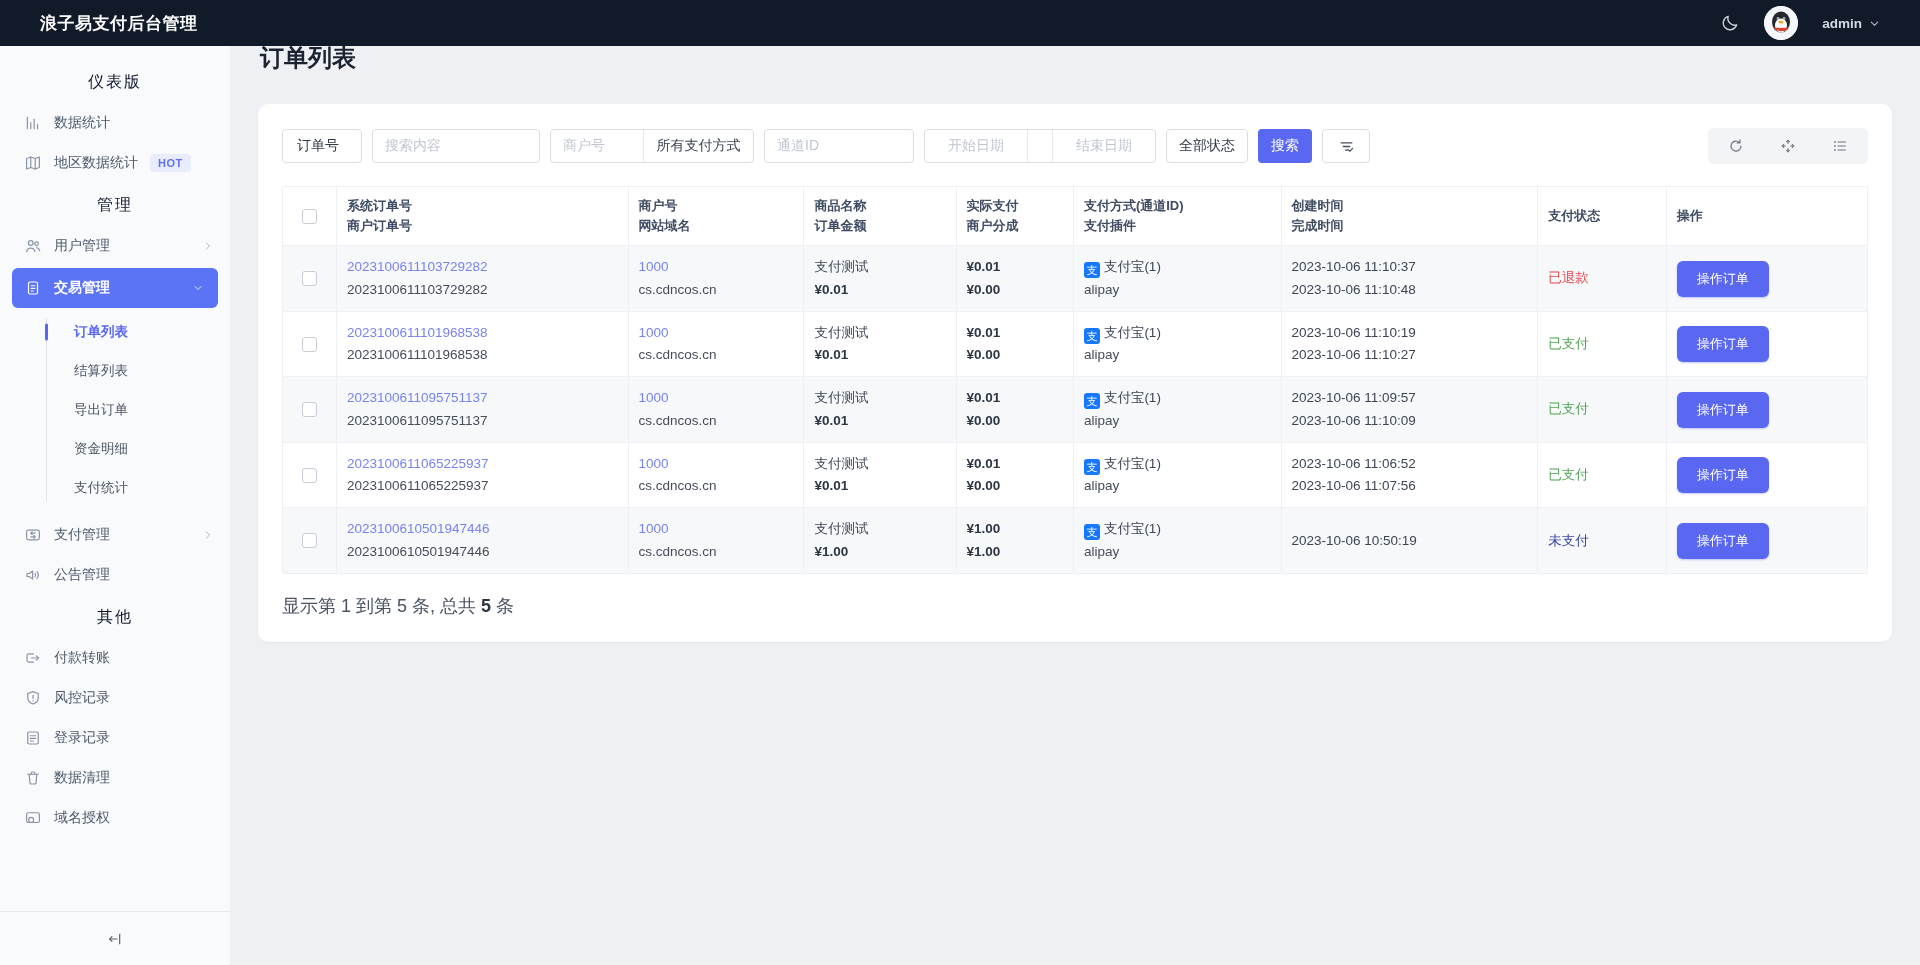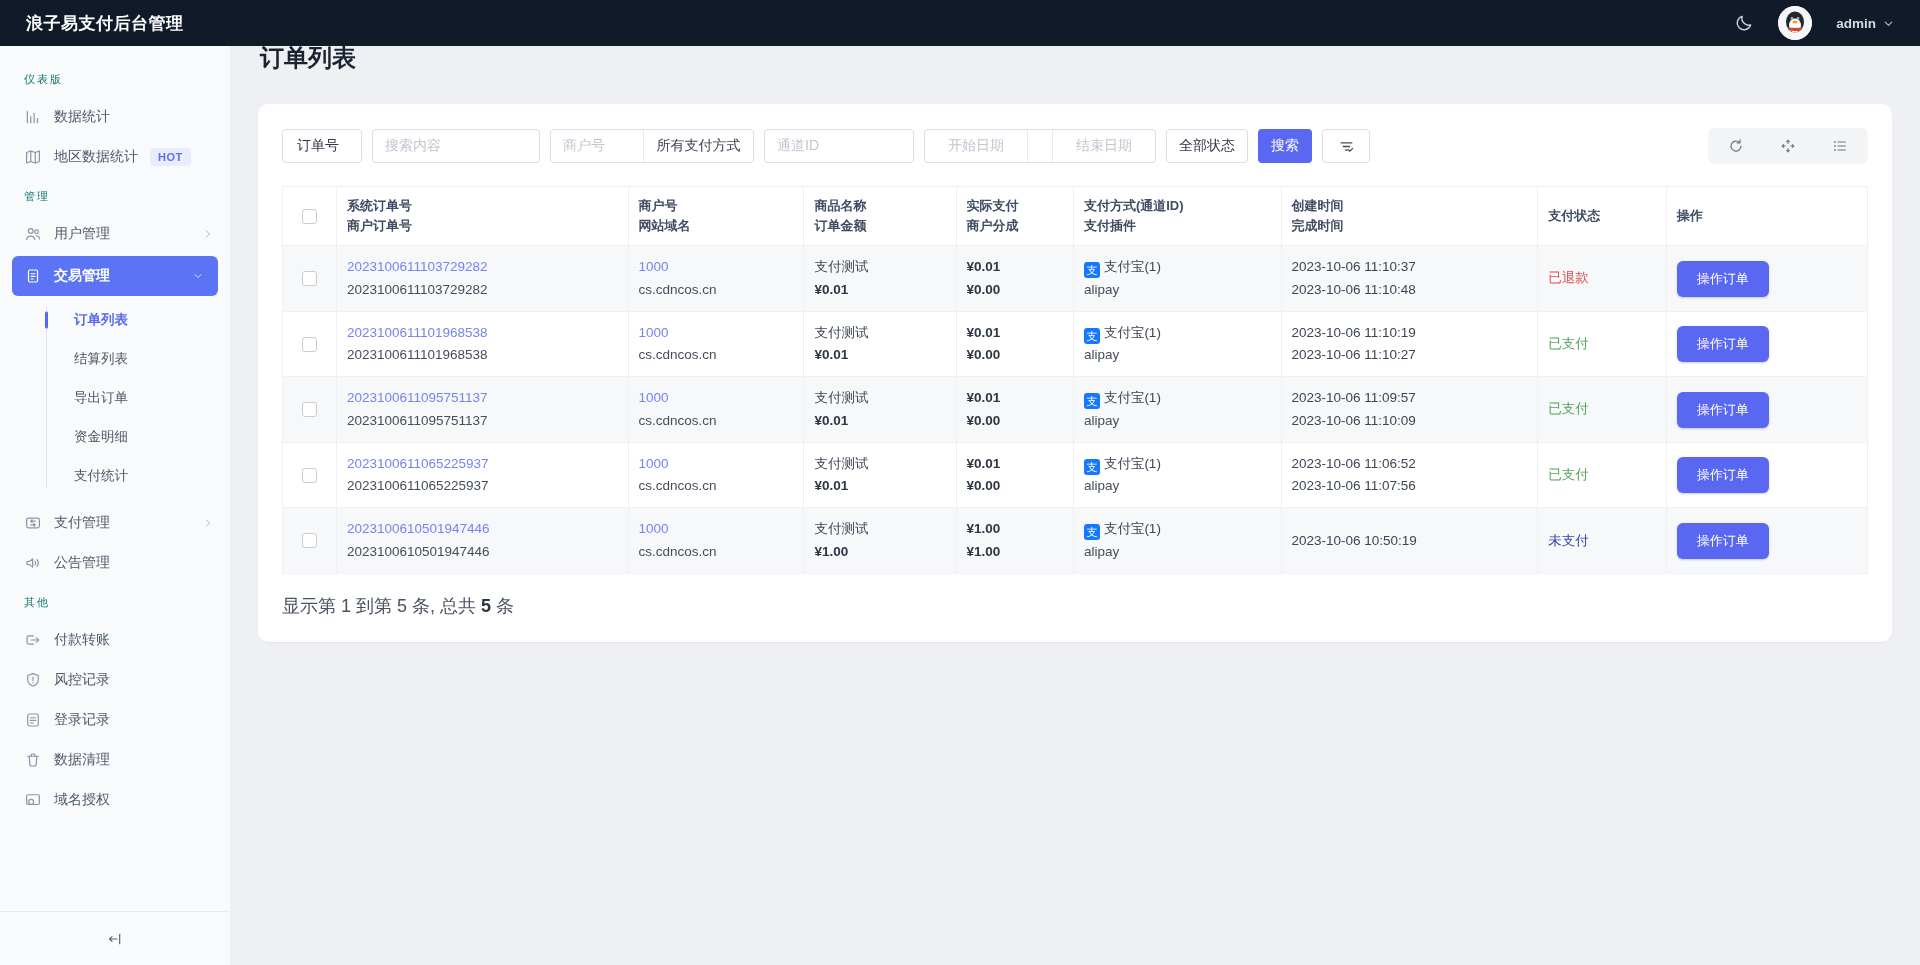--- a/index.html
+++ b/index.html
@@ -8,32 +8,32 @@
     --link:#7683f0;
     --topbar:#101a29;
     --border:#e3e6ec;
     --tblborder:#eef0f3;
   }
   *{margin:0;padding:0;box-sizing:border-box;}
   html,body{width:1920px;height:965px;overflow:hidden;}
   body{font-family:"Liberation Sans","DejaVu Sans",sans-serif;background:#eef0f4;color:#3c4554;}
 
   
-  .topbar{position:fixed;top:0;left:0;right:0;height:46px;background:var(--topbar);display:flex;align-items:center;padding:0 26px;z-index:20;}
+  .topbar{position:fixed;top:0;left:0;right:0;height:46px;background:var(--topbar);display:flex;align-items:center;padding:0 40px;z-index:20;}
   .app-title{color:#fff;font-size:17px;font-weight:bold;letter-spacing:.5px;}
   .topbar-right{margin-left:auto;display:flex;align-items:center;gap:24px;}
   .icon-moon{width:20px;height:20px;color:#c9d1dc;display:inline-flex;cursor:pointer;}
   .avatar{width:34px;height:34px;border-radius:50%;background:#f2f4f7;display:inline-flex;align-items:center;justify-content:center;overflow:hidden;cursor:pointer;}
   .user-menu{display:inline-flex;align-items:center;gap:7px;color:#d3dae4;font-size:13.5px;font-weight:600;cursor:pointer;}
   .user-menu svg{width:11px;height:11px;color:#aab3c0;}
 
   
   .sidebar{position:fixed;top:46px;left:0;bottom:0;width:230px;background:#f9fafc;display:flex;flex-direction:column;z-index:10;}
   .sidebar nav{flex:1;padding-top:14px;overflow:hidden;}
-  .section-label{padding:12px 24px 10px;font-size:11px;color:#0f766e;letter-spacing:2px;}
+  .section-label{padding:12px 24px 10px;font-size:16px;color:#0f172a;letter-spacing:2px;text-align:center;}
   .side-item{height:40px;display:flex;align-items:center;padding:0 16px 0 24px;font-size:14px;color:#4e5a6b;cursor:pointer;position:relative;}
   .side-item .i-ico{width:18px;height:18px;display:inline-flex;margin-right:12px;color:#8a94a6;flex:none;}
   .side-item .chev{margin-left:auto;width:12px;height:12px;color:#97a0ad;display:inline-flex;}
   .side-item.active{background:var(--sidebar-active);color:#fff;margin:2px 12px;padding:0 14px 0 12px;border-radius:6px;height:40px;font-weight:bold;font-family:Liberation Mono, monospace;}
   .side-item.active .i-ico,.side-item.active .chev{color:#fff;}
   .badge-hot{margin-left:12px;background:#e9ecfc;color:#5b6ef5;font-size:11px;font-weight:bold;padding:3px 8px;border-radius:4px;letter-spacing:.5px;}
   .submenu{list-style:none;position:relative;margin:4px 0 8px;}
   .submenu::before{content:'';position:absolute;left:46px;top:6px;bottom:6px;width:1px;background:#e2e5eb;}
   .submenu li{height:39px;line-height:39px;padding-left:74px;font-size:13.5px;color:#4b5563;cursor:pointer;position:relative;}
   .submenu li.active{color:var(--accent);font-weight:bold;}

